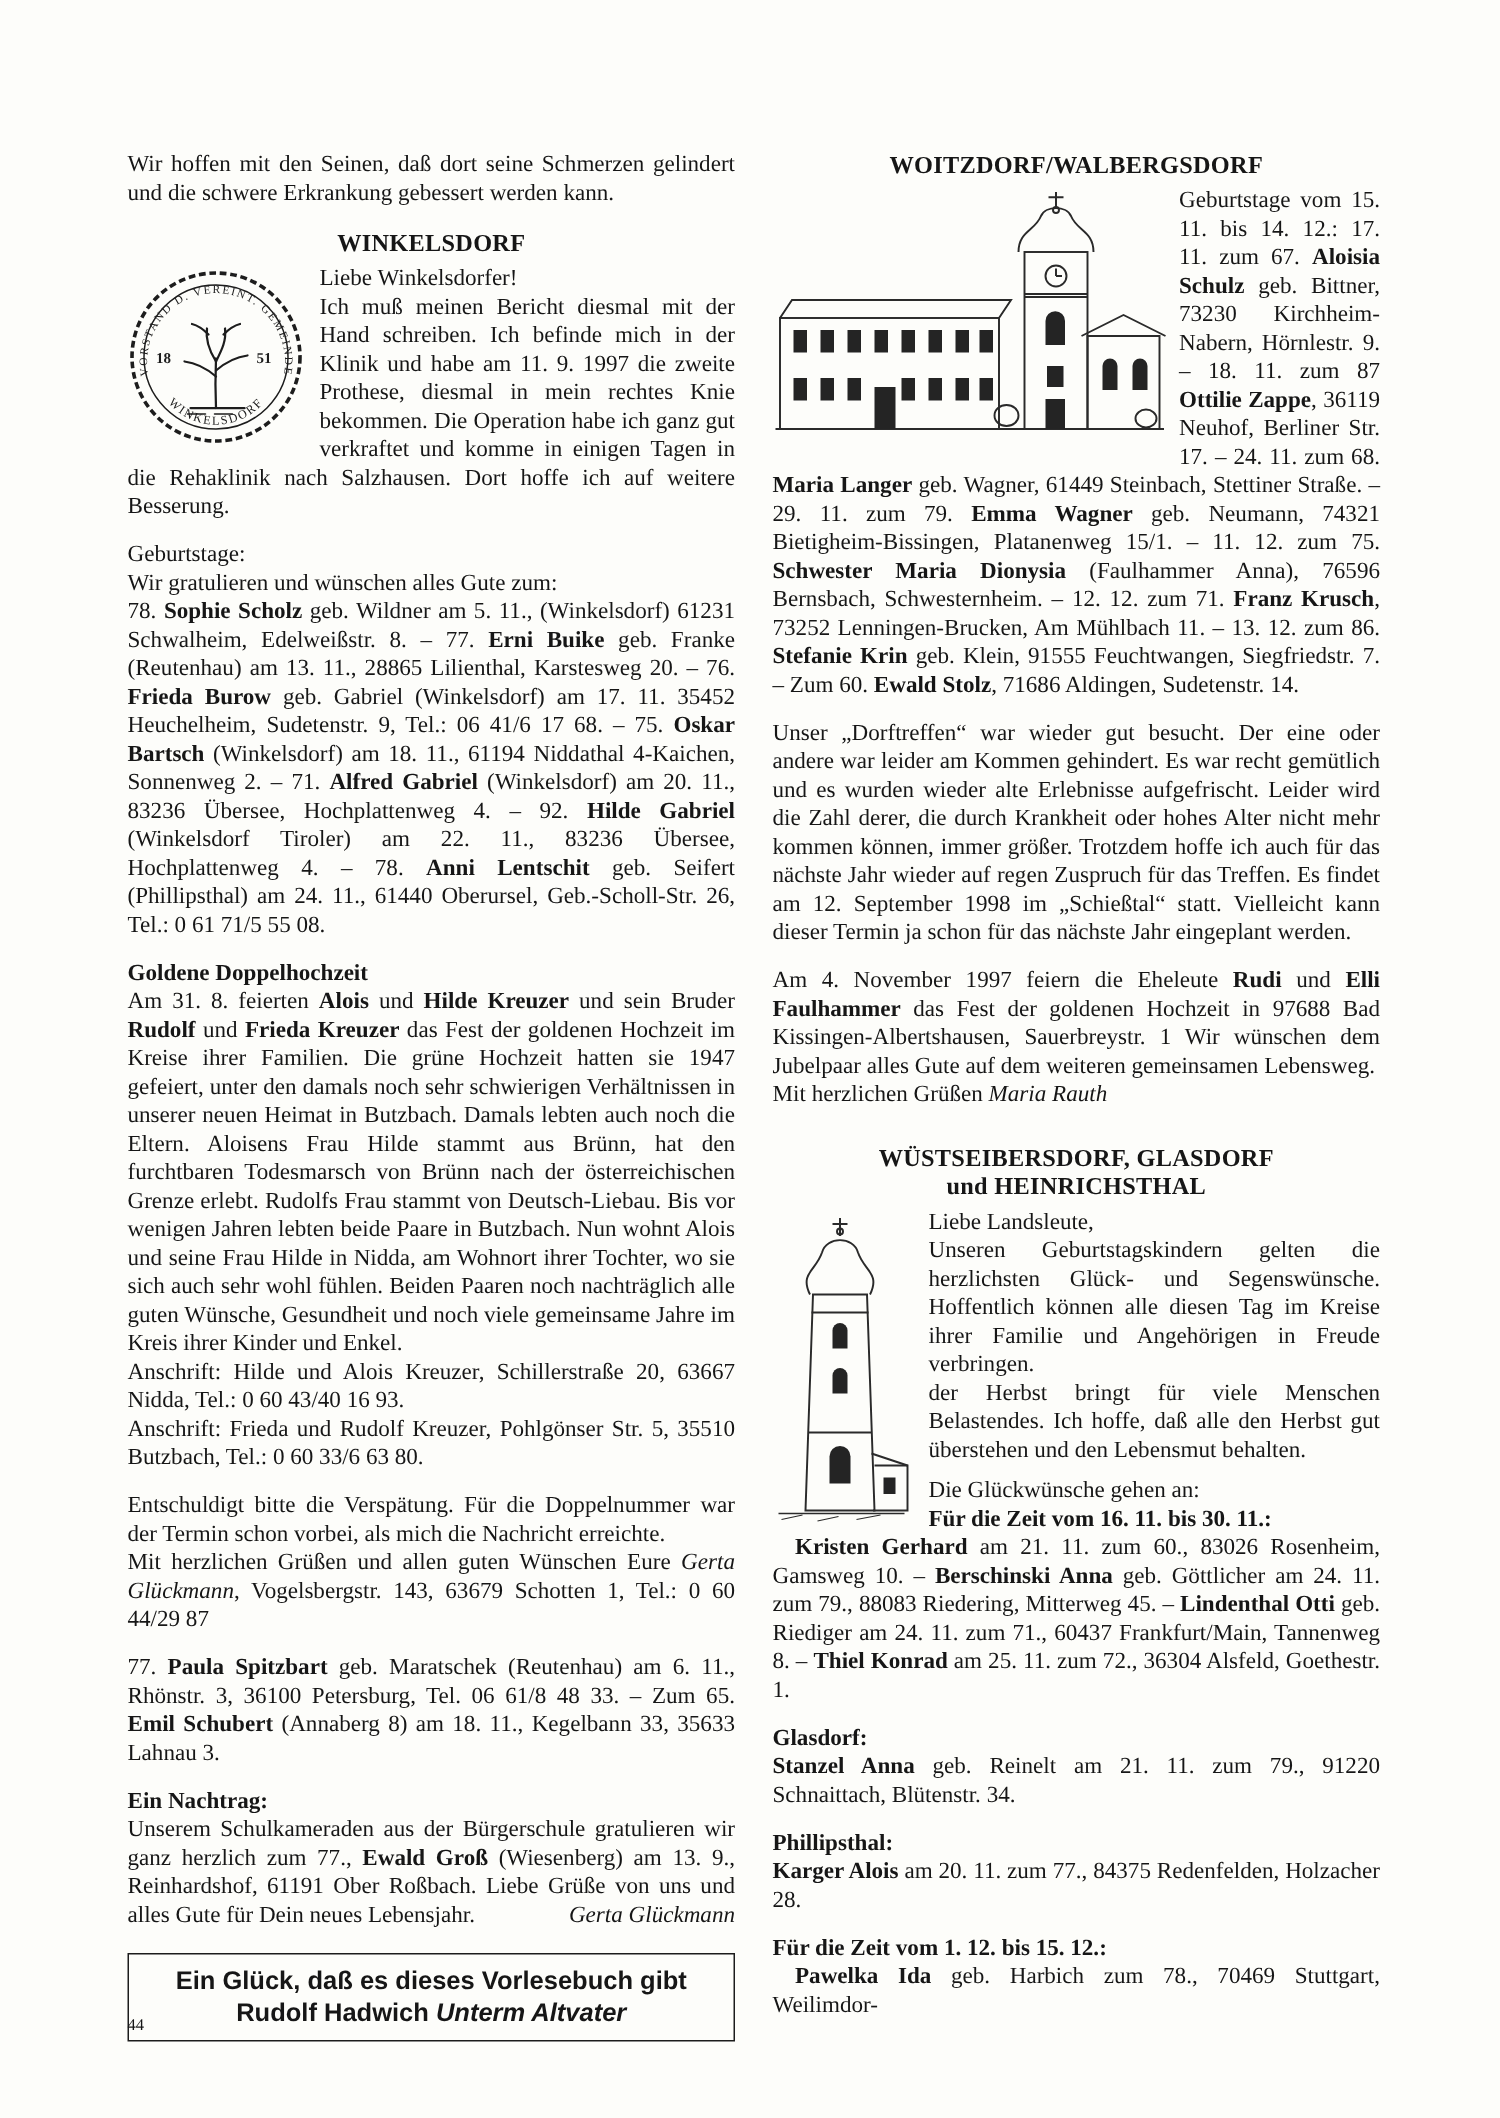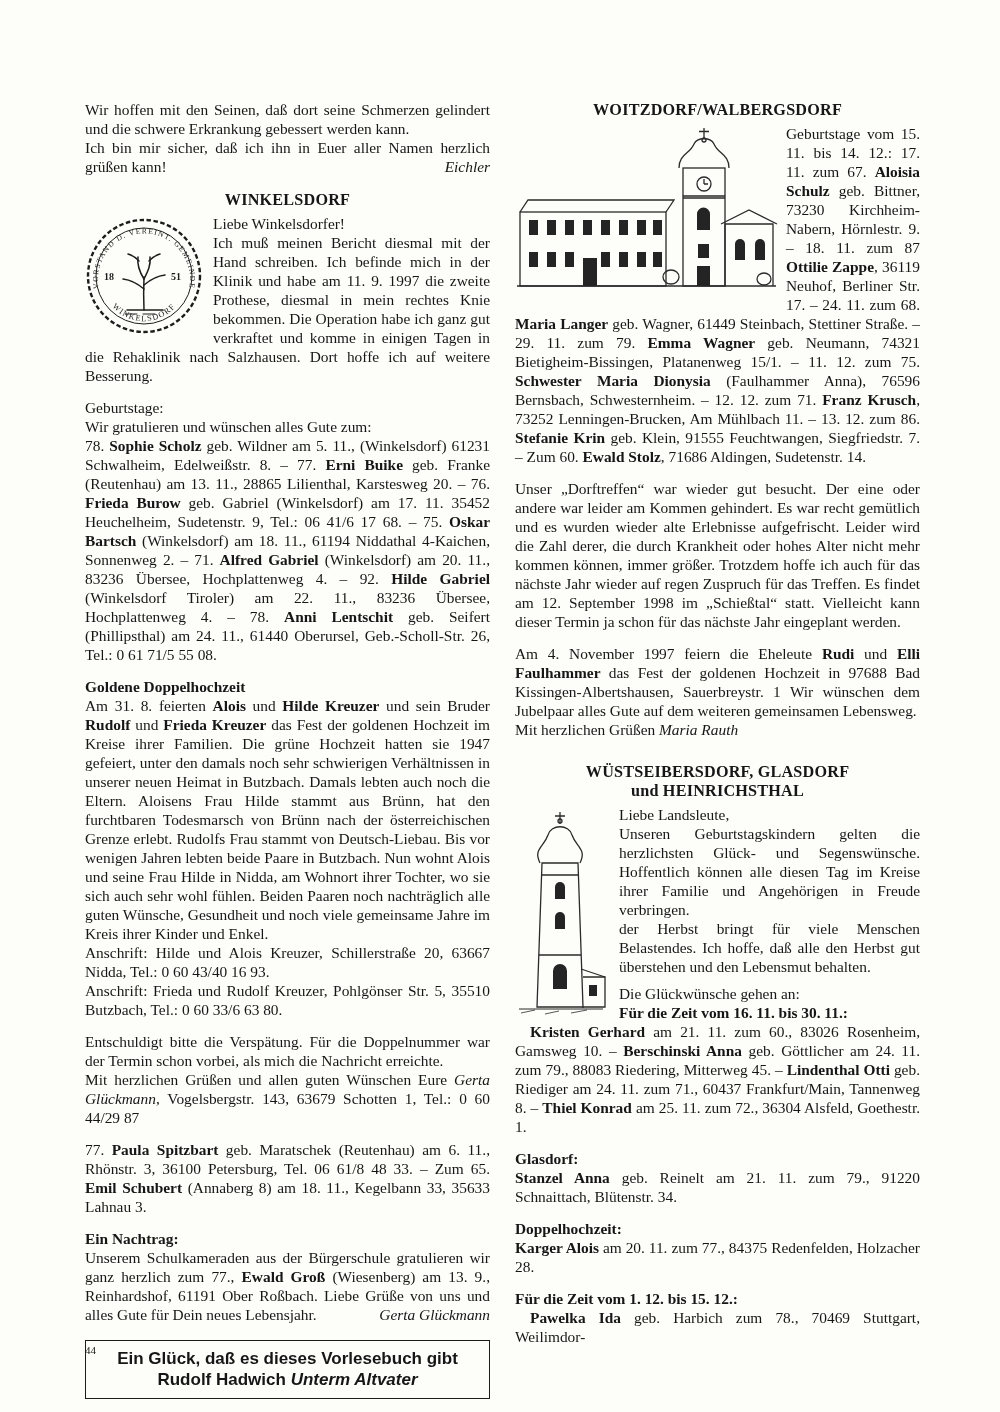--- a/index.html
+++ b/index.html
@@ -30,21 +30,20 @@
   i { font-style:italic; }
 </style>
 </head>
 <body>
 
 <div class="page">
   <div class="cols">
 
     <div class="col">
       <p class="just">Wir hoffen mit den Seinen, daß dort seine Schmerzen gelindert und die schwere Erkrankung gebessert werden kann.</p>
-      <p class="just clearfix"><span>Ich bin mir sicher, daß ich ihn in Euer aller Namen herzlich grüßen kann!</span><span class="sig-float">Eichler</span></p>
 
       <h2 class="section-heading">WINKELSDORF</h2>
       <div class="clearfix">
         <svg class="seal" width="118" height="118" viewBox="0 0 118 118">
           <defs>
             <path id="sealArcTop" d="M 14 72 A 46 46 0 1 1 104 72"></path>
             <path id="sealArcBottom" d="M 22 82 A 42 42 0 0 0 96 82"></path>
           </defs>
           <circle cx="59" cy="59" r="56" fill="none" stroke="#1d1d1d" stroke-width="2.4" stroke-dasharray="4.5 2.5"></circle>
           <circle cx="59" cy="59" r="48" fill="none" stroke="#1d1d1d" stroke-width="1"></circle>
@@ -174,21 +173,21 @@
         <p class="just">Unseren Geburtstagskindern gelten die herzlichsten Glück- und Segenswünsche. Hoffentlich können alle diesen Tag im Kreise ihrer Familie und Angehörigen in Freude verbringen.</p>
         <p class="just">der Herbst bringt für viele Menschen Belastendes. Ich hoffe, daß alle den Herbst gut überstehen und den Lebensmut behalten.</p>
         <p class="mt-sm">Die Glückwünsche gehen an:</p>
         <p class="bold">Für die Zeit vom 16. 11. bis 30. 11.:</p>
         <p class="just indent"><b>Kristen Gerhard</b> am 21. 11. zum 60., 83026 Rosenheim, Gamsweg 10. – <b>Berschinski Anna</b> geb. Göttlicher am 24. 11. zum 79., 88083 Riedering, Mitterweg 45. – <b>Lindenthal Otti</b> geb. Riediger am 24. 11. zum 71., 60437 Frankfurt/Main, Tannenweg 8. – <b>Thiel Konrad</b> am 25. 11. zum 72., 36304 Alsfeld, Goethestr. 1.</p>
       </div>
 
       <p class="bold mt">Glasdorf:</p>
       <p class="just"><b>Stanzel Anna</b> geb. Reinelt am 21. 11. zum 79., 91220 Schnaittach, Blütenstr. 34.</p>
 
-      <p class="bold mt">Doppelhochzeit:</p>
+      <p class="bold mt">Phillipsthal:</p>
       <p class="just"><b>Karger Alois</b> am 20. 11. zum 77., 84375 Redenfelden, Holzacher 28.</p>
 
       <p class="bold mt">Für die Zeit vom 1. 12. bis 15. 12.:</p>
       <p class="just indent"><b>Pawelka Ida</b> geb. Harbich zum 78., 70469 Stuttgart, Weilimdor-</p>
     </div>
   </div>
 
   <div class="page-number">44</div>
 </div>
 

